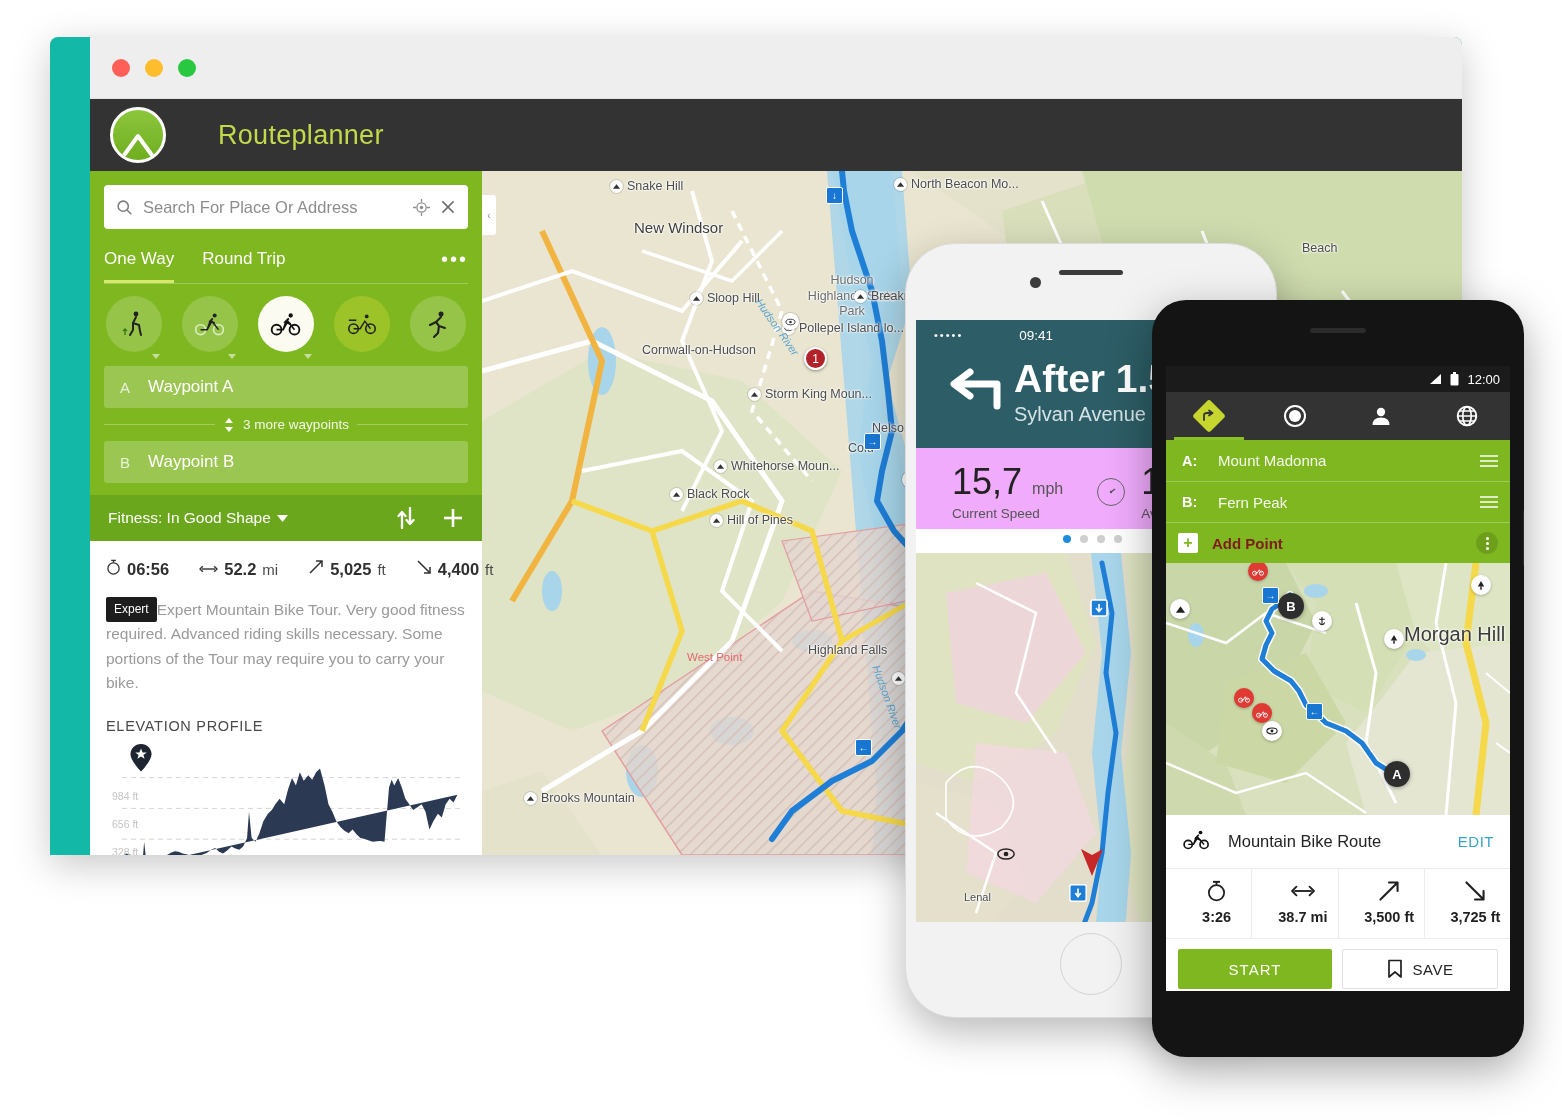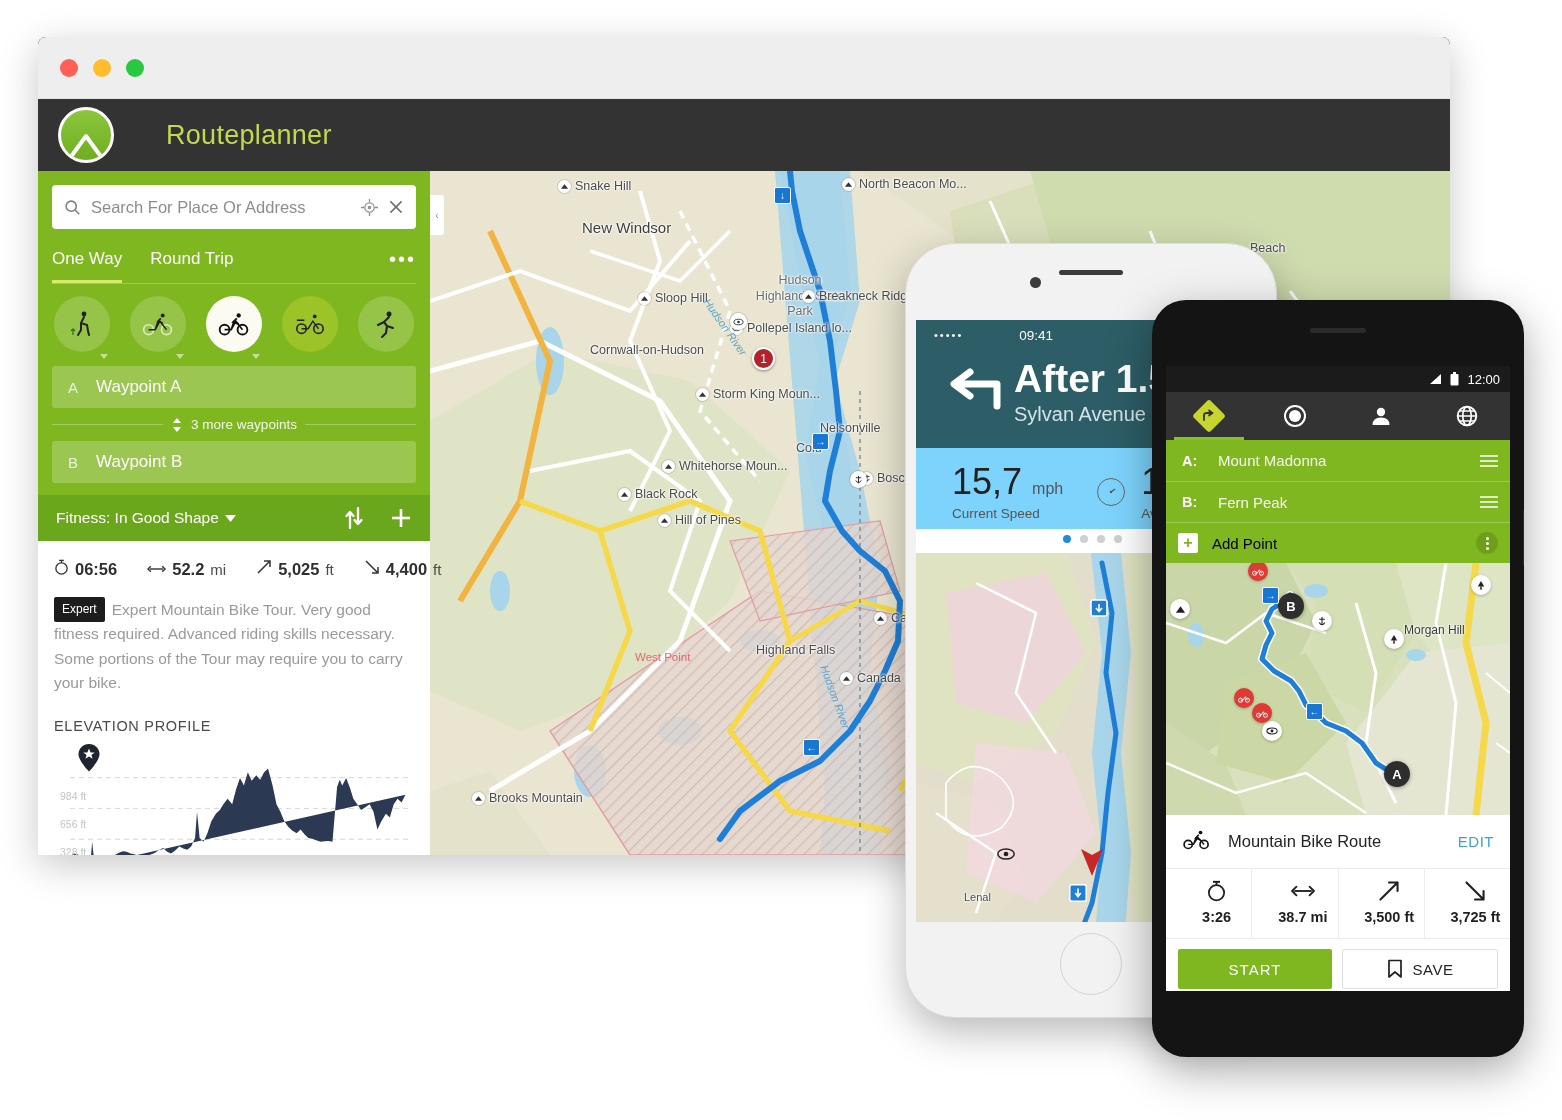--- a/index.html
+++ b/index.html
@@ -7,26 +7,27 @@
     width: 1562px; height: 1120px;
     background: #ffffff;
     font-family: "Liberation Sans", sans-serif;
     overflow: hidden;
     position: relative;
   }
 
   
   .desktop-window {
     position: absolute;
-    left: 38px; top: 37px;
+    left: 50px; top: 37px;
     width: 1412px; height: 818px;
-    background: #000000;
+    background: #14b8a6;
     border-radius: 8px 8px 0 0;
     box-shadow: 0 10px 38px rgba(0,0,0,0.22);
     overflow: hidden;
+    padding-left: 40px;
   }
   .titlebar {
     height: 62px; background: #eeeeee;
     display: flex; align-items: center; padding-left: 22px;
     border-bottom: 1px solid #e2e2e2;
   }
   .dot { width: 18px; height: 18px; border-radius: 50%; margin-right: 15px; }
   .dot-red { background: #ff5f57; }
   .dot-yellow { background: #ffbd2e; }
   .dot-green { background: #28c840; }
@@ -109,21 +110,21 @@
 
   .sb-white { padding: 18px 16px 0 16px; }
   .stats-row { display: flex; align-items: center; gap: 22px; font-size: 16px; color: #2f2f2f; }
   .stat { display: flex; align-items: baseline; gap: 6px; margin-right: 8px; }
   .stat b { font-weight: bold; font-size: 16.5px; }
   .stat span { color: #4a4a4a; font-size: 15px; }
 
   .desc { margin-top: 18px; font-size: 15.5px; line-height: 1.58; color: #9a9a9a; }
   .badge {
     display: inline-block; background: #1d1d1d; color: #fff; font-size: 12px;
-    padding: 3px 8px; border-radius: 2px; margin-right: 7px; vertical-align: 2px;
+    padding: 3px 8px; border-radius: 2px; vertical-align: 2px;
   }
   .elev-title { margin-top: 22px; font-size: 14.5px; color: #4a4a4a; letter-spacing: .7px; }
 
   .chart-wrap { position: relative; margin-top: 14px; height: 132px; }
   .star-pin { position: absolute; left: 24px; top: -4px; }
   .ylab {
     position: absolute; left: 6px; font-size: 10.5px; color: #c4c4c4;
   }
 
   
@@ -197,21 +198,21 @@
   .ip-sig { letter-spacing: 2px; font-size: 11px; }
   .ip-time { margin-left: 56px; font-size: 13.5px; }
   .ip-nav {
     background: #2d5d66; color: #fff; padding: 8px 0 22px 0;
     display: flex; align-items: flex-start; gap: 12px; padding-left: 26px;
   }
   .ip-arrow { font-size: 52px; line-height: .9; margin-top: 6px; }
   .ip-after { font-size: 39px; font-weight: bold; line-height: 1.1; white-space: nowrap; }
   .ip-street { font-size: 20px; color: #d4e4e6; margin-top: 2px; white-space: nowrap; }
   .ip-speed {
-    background: #7dd3fc; display: flex; align-items: center; padding: 16px 0 8px 0;
+    background: #f0abfc; display: flex; align-items: center; padding: 16px 0 8px 0;
     position: relative;
   }
   .sp-block { padding-left: 36px; }
   .sp-val { font-size: 36px; color: #222; line-height: 1; white-space: nowrap; }
   .sp-val small { font-size: 16px; color: #555; }
   .sp-lab { font-size: 13.5px; color: #555; margin-top: 6px; }
   .sp-icon {
     width: 28px; height: 28px; border-radius: 50%; border: 1.5px solid #666;
     display: flex; align-items: center; justify-content: center; margin: 0 16px 0 34px;
   }
@@ -268,21 +269,21 @@
   .an-drag { display: flex; flex-direction: column; gap: 3px; }
   .an-drag i { display: block; width: 18px; height: 2px; background: rgba(255,255,255,.75); }
   .an-add {
     display: flex; align-items: center; height: 41px; padding: 0 12px 0 12px; gap: 14px;
     border-top: 1px solid rgba(255,255,255,.25);
   }
   .an-plus {
     width: 20px; height: 20px; background: #fff; color: #7fb720; border-radius: 2px;
     display: flex; align-items: center; justify-content: center; font-size: 16px; font-weight: bold;
   }
-  .an-add-lab { color: #000000; font-size: 15px; font-weight: normal; flex: 1; }
+  .an-add-lab { color: #7f1d1d; font-size: 15px; font-weight: bold; flex: 1; }
   .an-kebab {
     width: 22px; height: 22px; border-radius: 50%; background: rgba(0,0,0,.13);
     display: flex; flex-direction: column; align-items: center; justify-content: center; gap: 2px;
   }
   .an-kebab i { width: 3px; height: 3px; border-radius: 50%; background: #fff; }
   .an-map { position: relative; height: 252px; background: #dfe3c8; overflow: hidden; }
   .an-card { background: #fff; }
   .an-card-top {
     display: flex; align-items: center; height: 54px; padding: 0 16px; gap: 16px;
     border-bottom: 1px solid #ececec;
@@ -320,21 +321,21 @@
     display: flex; align-items: center; justify-content: center;
     box-shadow: 0 1px 4px rgba(0,0,0,.35);
   }
   .an-poi {
     position: absolute; width: 20px; height: 20px; border-radius: 50%; background: #fff;
     display: flex; align-items: center; justify-content: center; font-size: 11px;
     box-shadow: 0 1px 3px rgba(0,0,0,.25);
   }
   .an-poi.red { background: #e03a35; color: #fff; }
   .an-maplabel {
-    position: absolute; font-size: 12px; color: #3b3b3b; white-space: nowrap;
+    position: absolute; font-size: 20px; color: #3b3b3b; white-space: nowrap;
     text-shadow: 0 0 3px #fff, 0 0 3px #fff;
   }
 </style>
 </head>
 <body>
 
 <div class="desktop-window">
 
   <div class="titlebar">
     <div class="dot dot-red"></div>

